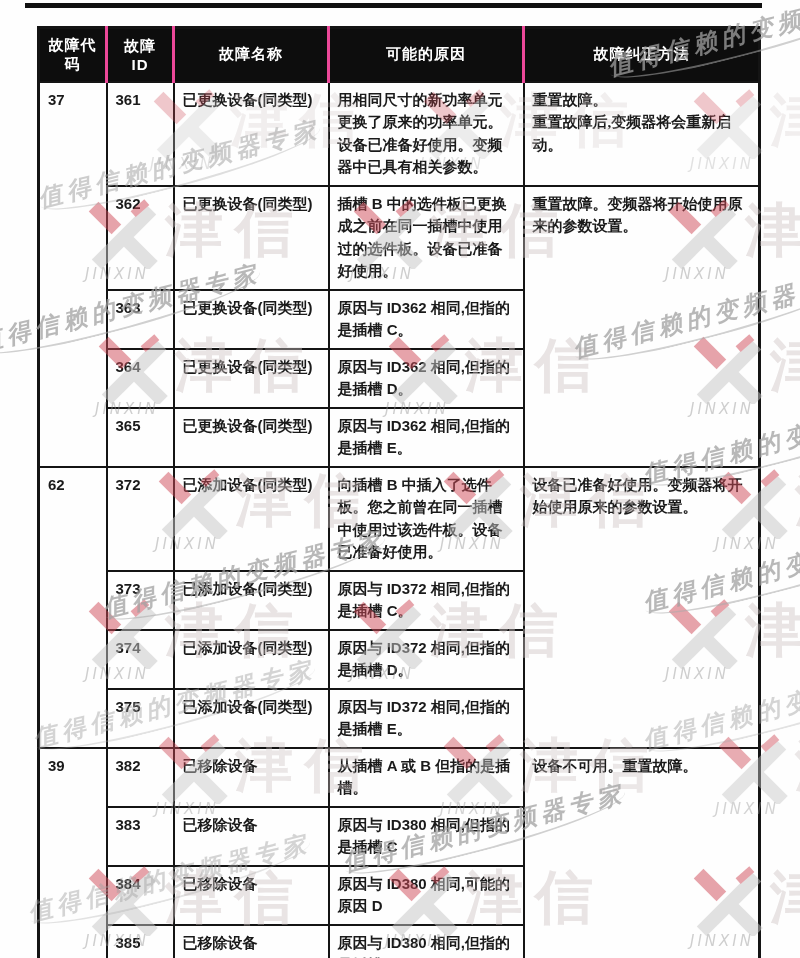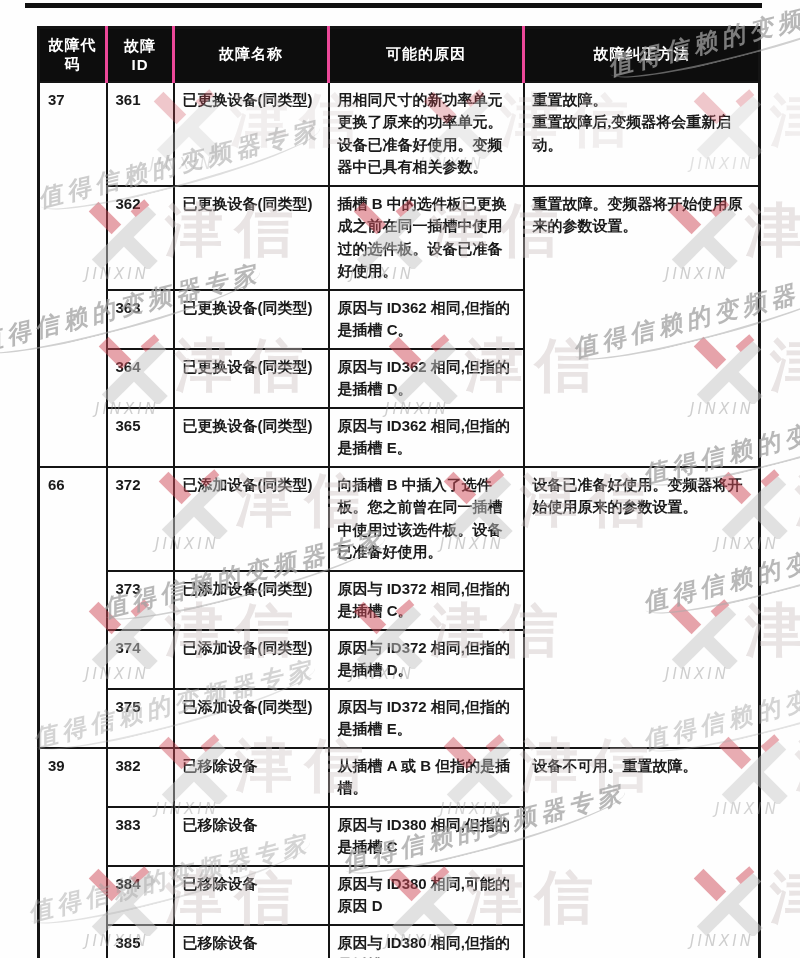--- a/index.html
+++ b/index.html
@@ -118,21 +118,21 @@
       <td class="cell-name">已更换设备(同类型)</td>
       <td class="cell-cause">原因与 ID362 相同,但指的是插槽 D。</td>
     </tr>
     <tr style="height:50px">
       <td class="cell-id">365</td>
       <td class="cell-name">已更换设备(同类型)</td>
       <td class="cell-cause">原因与 ID362 相同,但指的是插槽 E。</td>
     </tr>
 
     <tr style="height:97px">
-      <td rowspan="4" class="cell-code">66</td>
+      <td rowspan="4" class="cell-code">62</td>
       <td class="cell-id">372</td>
       <td class="cell-name">已添加设备(同类型)</td>
       <td class="cell-cause">向插槽 B 中插入了选件板。您之前曾在同一插槽中使用过该选件板。设备已准备好使用。</td>
       <td rowspan="4" class="cell-fix">设备已准备好使用。变频器将开始使用原来的参数设置。</td>
     </tr>
     <tr style="height:48px">
       <td class="cell-id">373</td>
       <td class="cell-name">已添加设备(同类型)</td>
       <td class="cell-cause">原因与 ID372 相同,但指的是插槽 C。</td>
     </tr>

